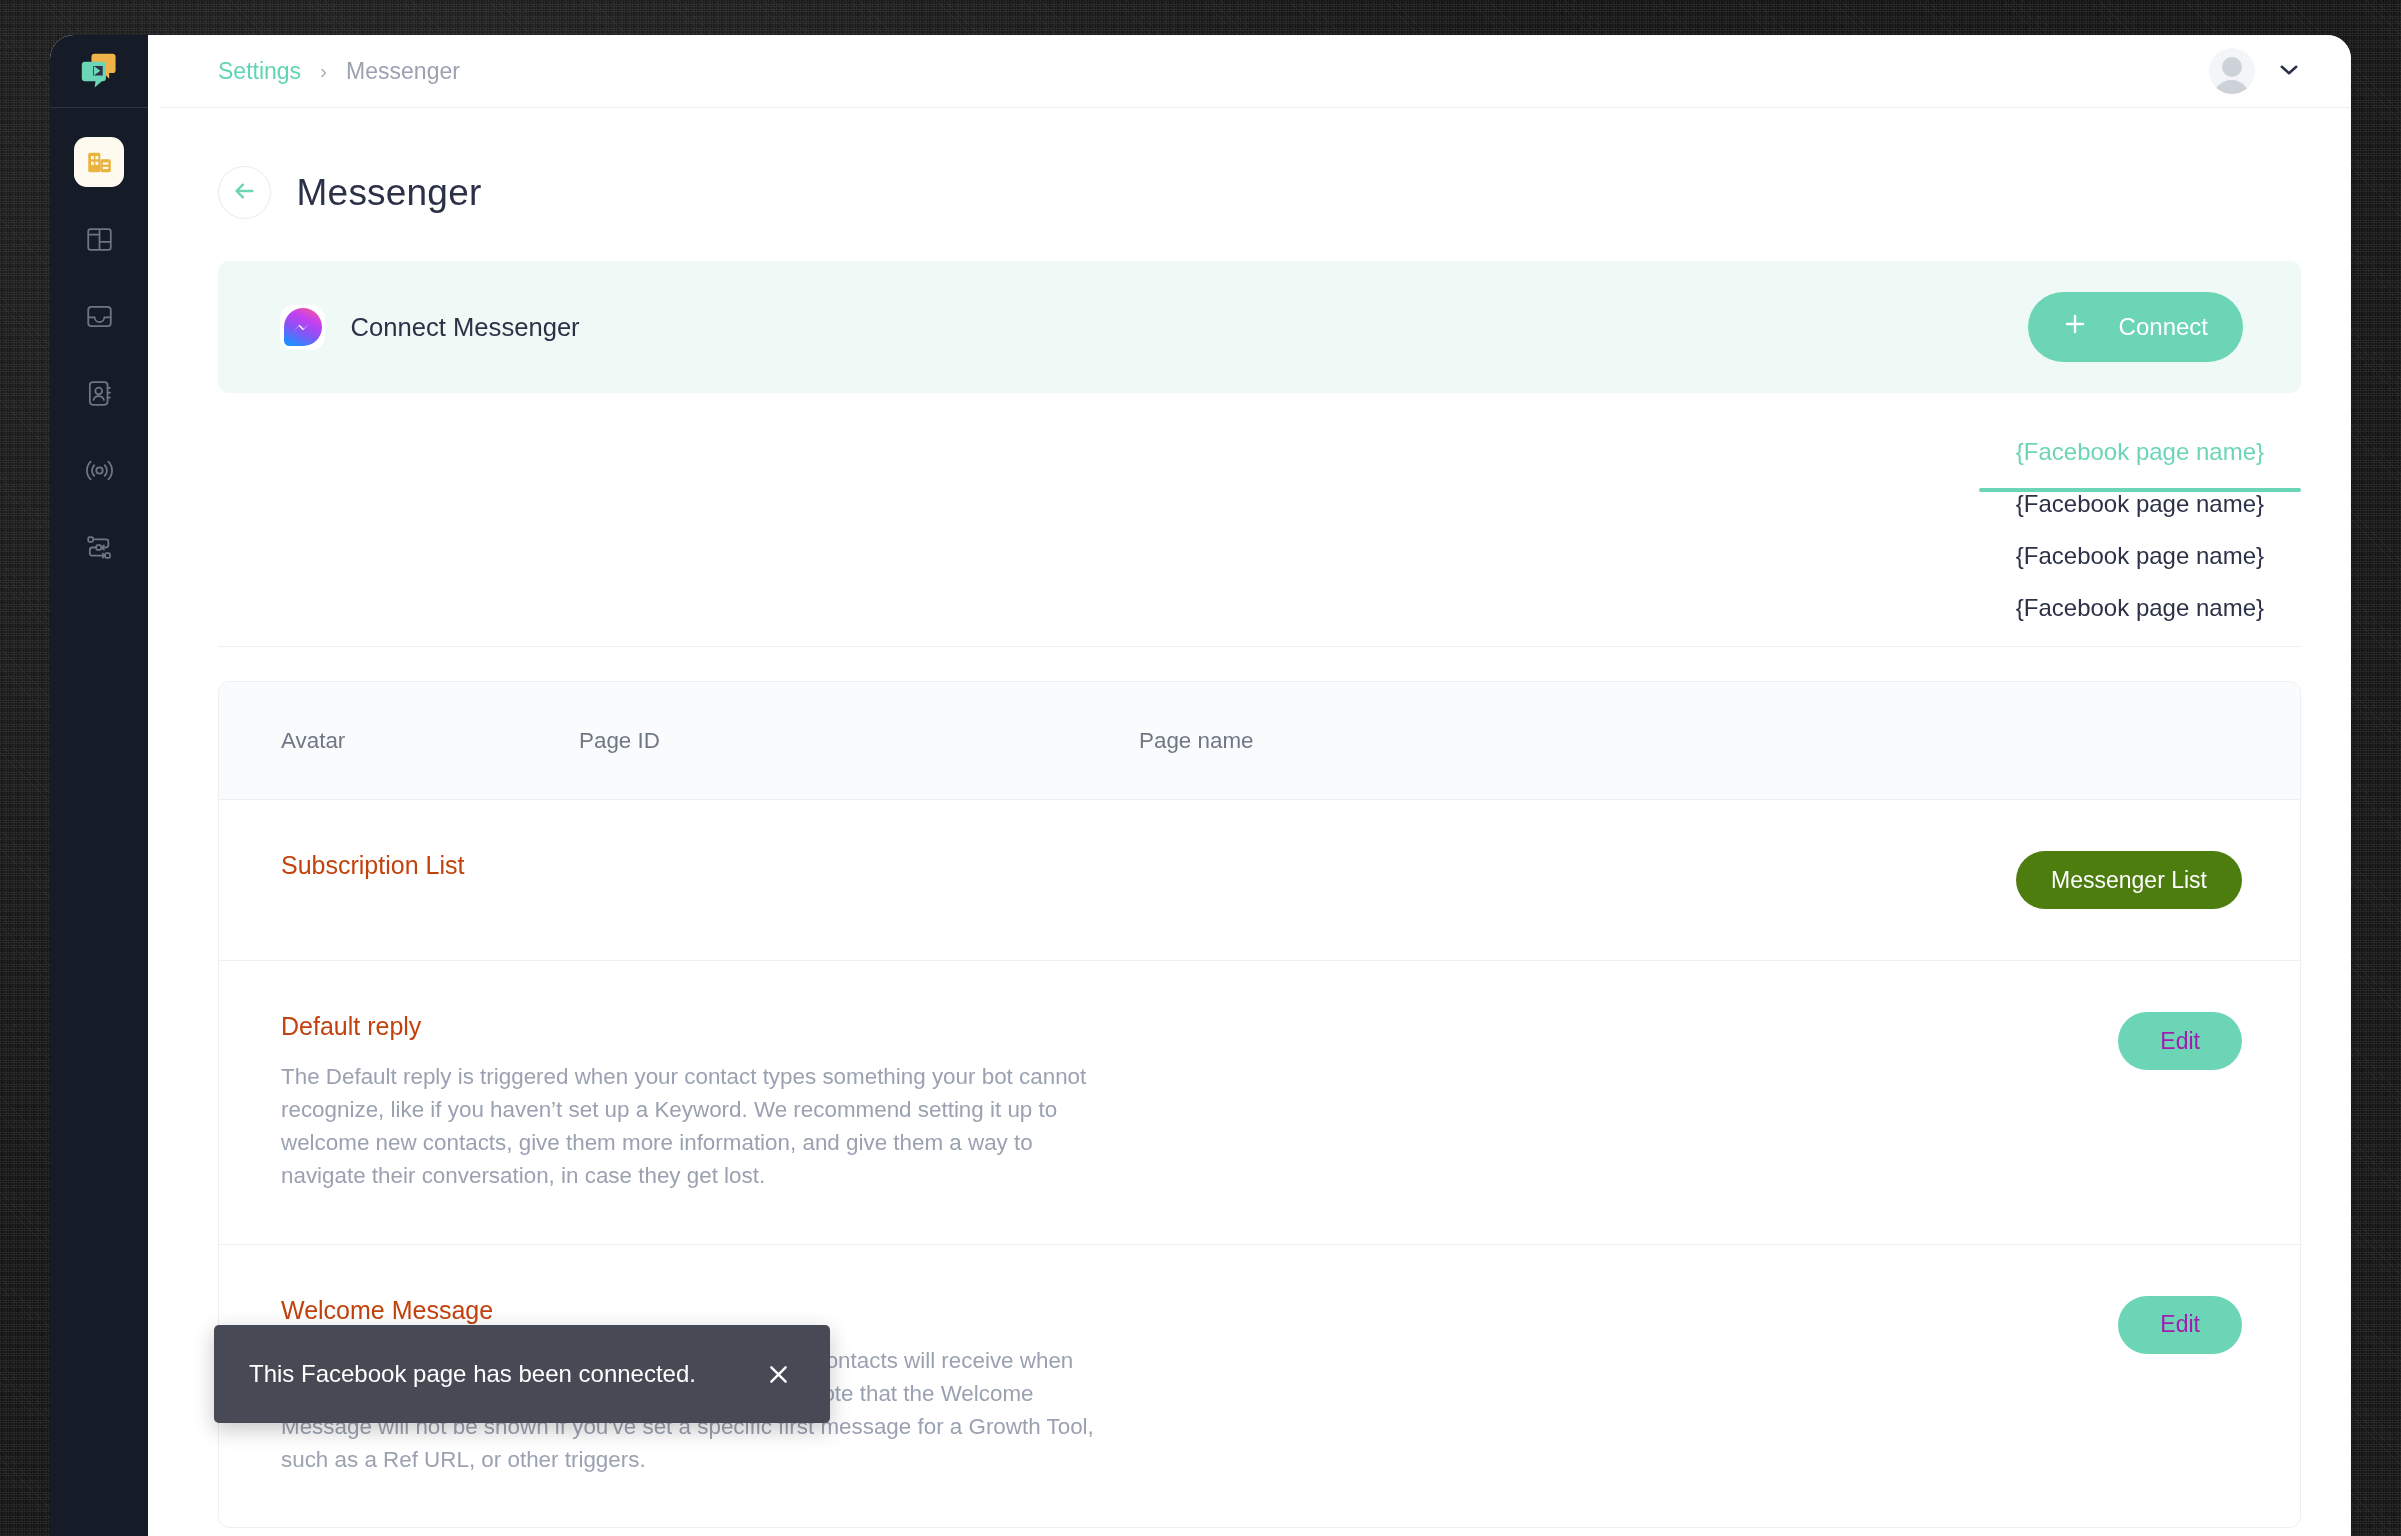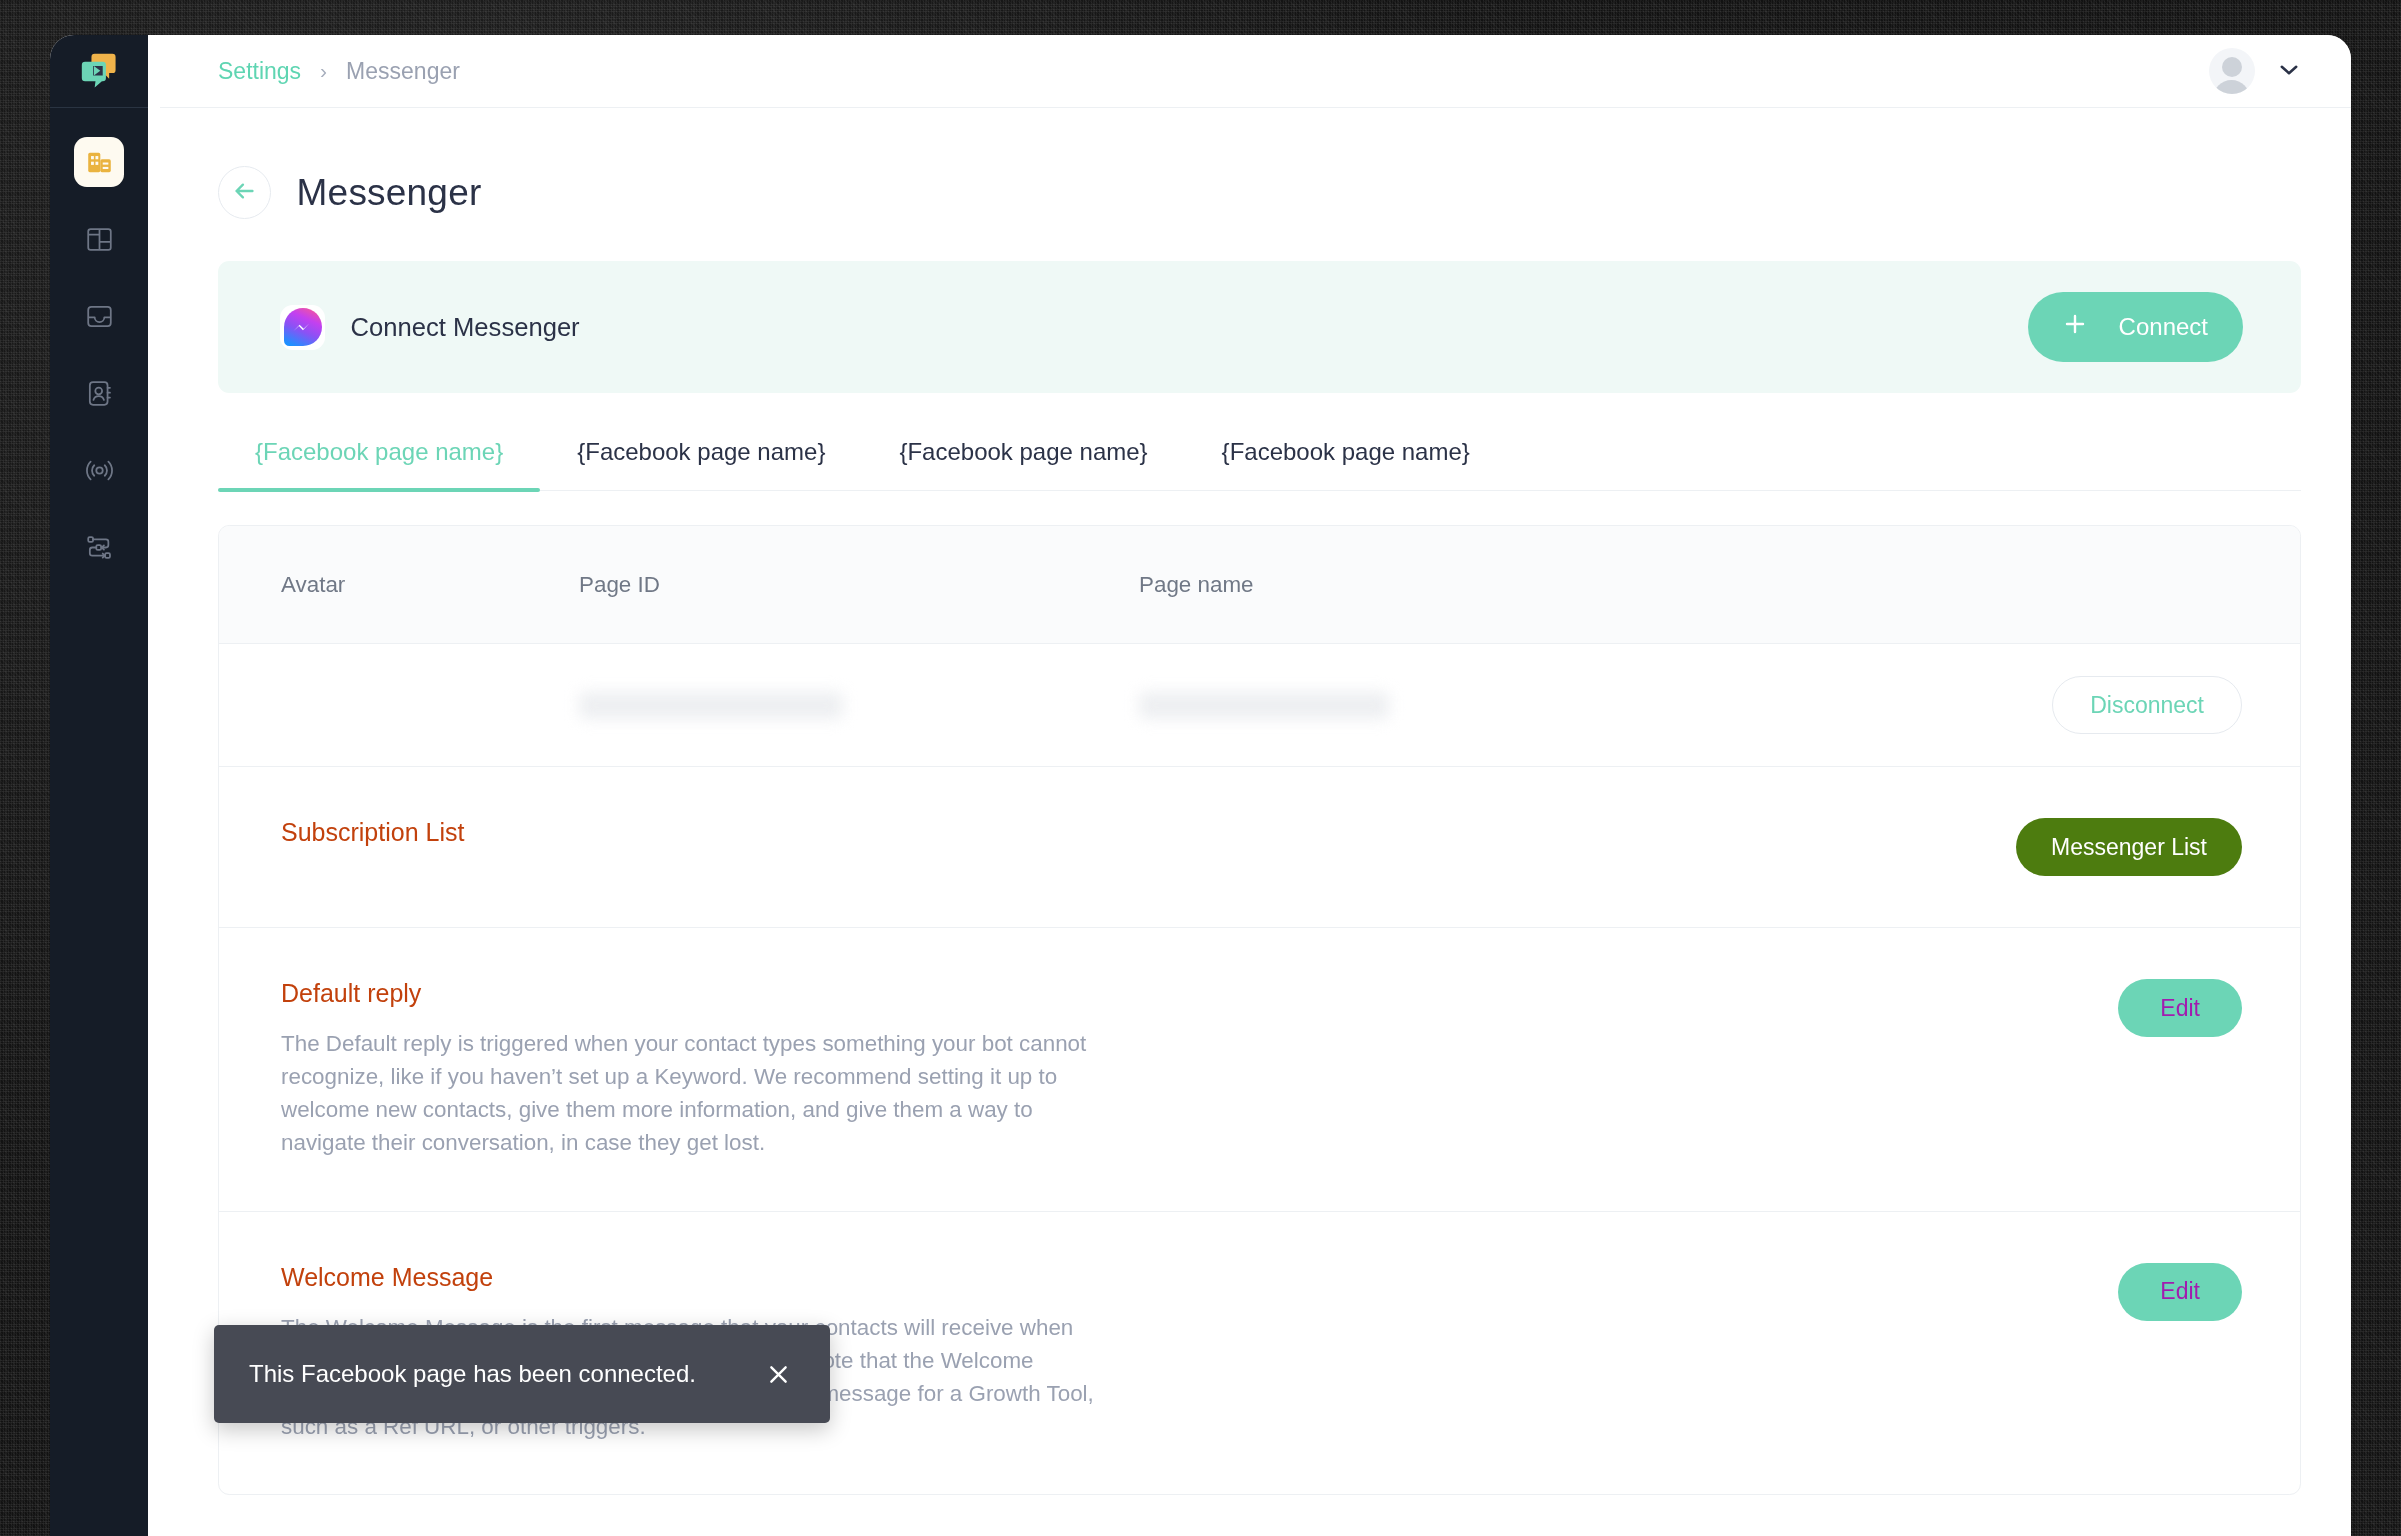--- a/index.html
+++ b/index.html
@@ -150,20 +150,21 @@
     border-radius: 37px; height: 58px; padding: 0 37px; font-size: 23px;
   }
   .banner-spacer { margin-left: auto; }
 
   
   .tabs {
     display: flex; align-items: flex-end;
     border-bottom: 1.6px solid #EDF0F3;
     margin-top: 45px;
     gap: 0;
+    flex-direction: column;
   }
   .tab {
     font-size: 24px; color: #2B3247; padding: 0 37px 24px;
     cursor: pointer; position: relative; white-space: nowrap;
   }
   .tab.active { color: #6CD5B6; }
   .tab.active::after {
     content:""; position:absolute; left:0; right:0; bottom:-2.4px; height:4px;
     background:#6CD5B6; border-radius:2.4px;
   }
@@ -398,36 +399,20 @@
       </div>
 
       <div class="card">
 
         <div class="table-head">
           <div class="col-avatar">Avatar</div>
           <div class="col-pageid">Page ID</div>
           <div class="col-pagename">Page name</div>
         </div>
 
-        <div class="table-row">
-          <div class="row-avatar">
-            <span class="mlogo-sm">
-              <svg width="24" height="22.4" viewBox="0 0 28 26">
-                <path d="M2 17.5L9.5 9.5l5 5.2L21.5 8l-7.8 8.3-5-5.1z" fill="#fff"></path>
-              </svg>
-            </span>
-          </div>
-          <div class="cell-pageid">
-            <div class="redacted"></div>
-          </div>
-          <div class="cell-pagename">
-            <div class="redacted"></div>
-          </div>
-          <button class="btn btn-ghost">Disconnect</button>
-        </div>
 
         <div class="section">
           <div class="sec-text">
             <div class="sec-title">Subscription List</div>
           </div>
           <div class="sec-action">
             <button class="btn btn-list">Messenger List</button>
           </div>
         </div>
 

